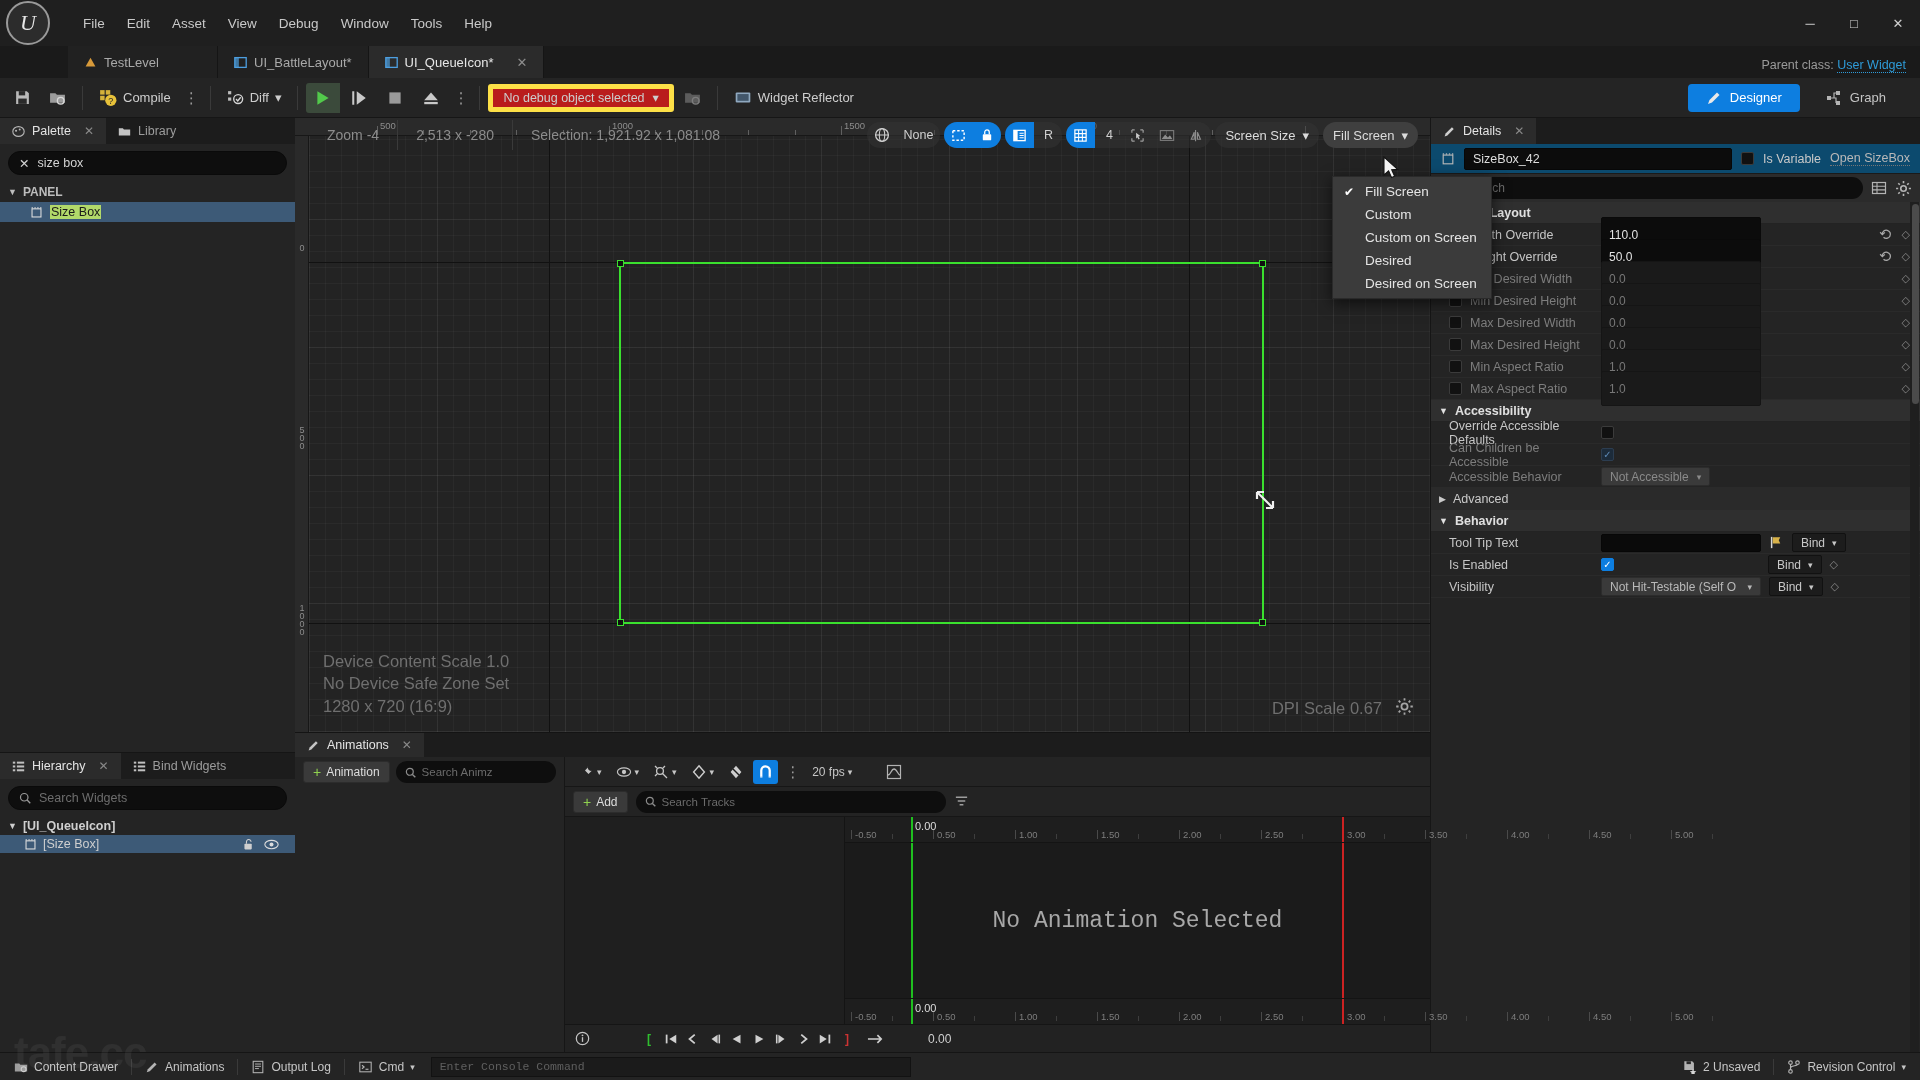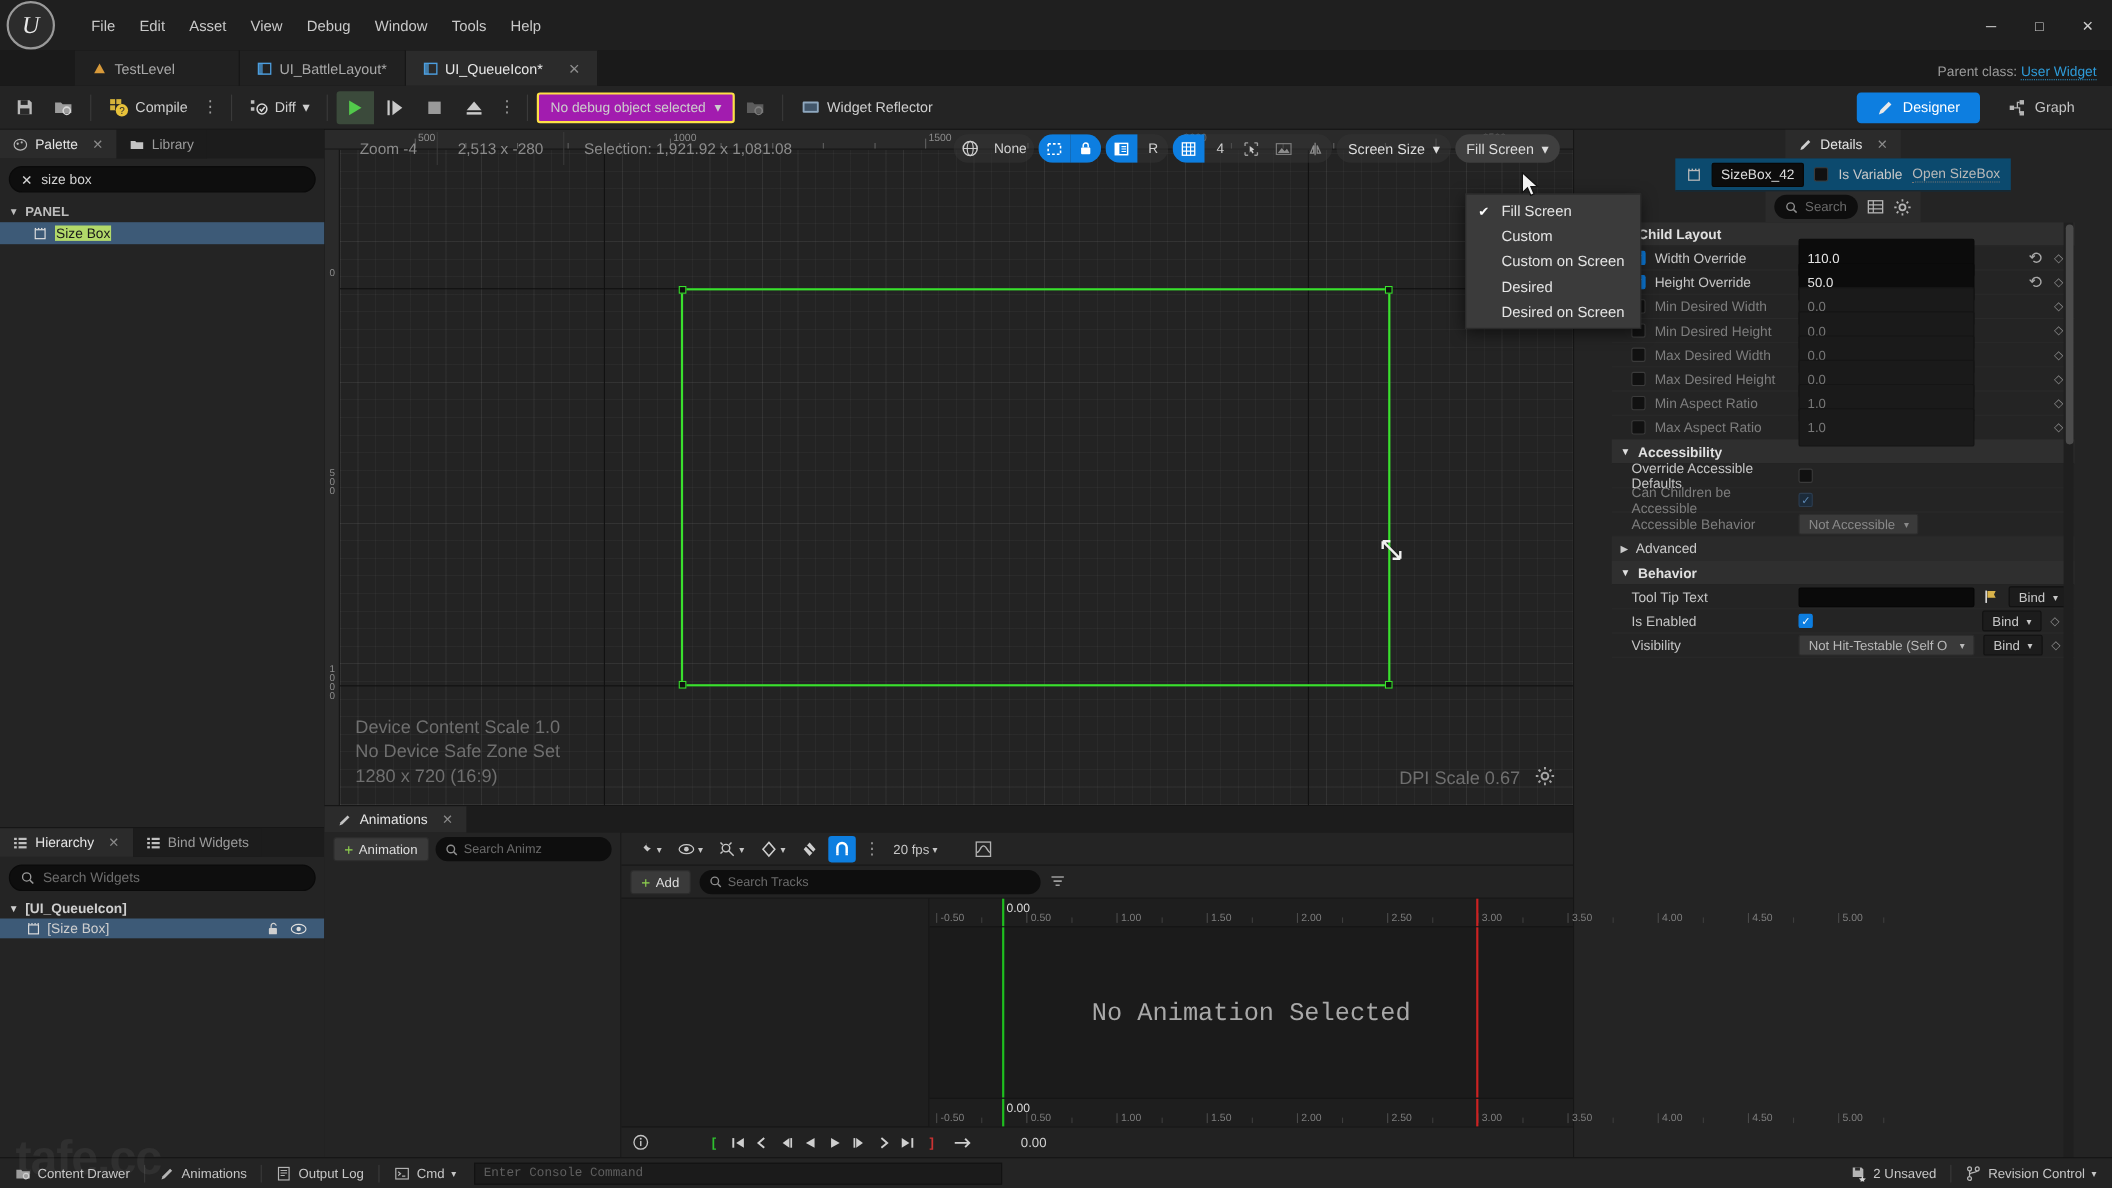--- a/index.html
+++ b/index.html
@@ -53,21 +53,21 @@
     height: 40px; background: #242424; display: flex; align-items: center;
     padding: 0 6px; gap: 2px; border-bottom: 1px solid #161616; flex: none;
   }
   .tb-btn {
     height: 30px; display: flex; align-items: center; gap: 6px; padding: 0 8px;
     font-size: 13px; color: #cecece; border-radius: 3px;
   }
   .tb-sep { width: 1px; height: 24px; background: #3a3a3a; margin: 0 6px; }
   .tb-dots { font-size: 15px; color: #9a9a9a; letter-spacing: 0; padding: 0 3px; line-height: 1; }
   .debugsel {
-    height: 28px; background: #a21caf; border: 2px solid #fde047; border-radius: 3px;
+    height: 28px; background: #b91c1c; border: 5px solid #fde047; border-radius: 3px;
     display: flex; align-items: center; gap: 8px; padding: 0 10px; font-size: 12.5px; color: #cdcdcd;
   }
   .tb-right { margin-left: auto; display: flex; align-items: center; gap: 8px; padding-right: 10px; }
   .mode-btn {
     height: 28px; padding: 0 18px; display: flex; align-items: center; gap: 8px;
     font-size: 13px; border-radius: 4px; color: #c4c4c4;
   }
   .mode-btn.on { background: #0d7ee0; color: #fff; }
 
   
@@ -209,21 +209,21 @@
   .playhead { position: absolute; top: 0; bottom: 0; width: 2px; background: #1fbf1f; }
   .playhead-lbl { position: absolute; top: 3px; font-size: 11px; color: #ddd; }
   .endmark { position: absolute; top: 0; bottom: 0; width: 2px; background: #cc2222; }
   .transport {
     height: 28px; display: flex; align-items: center; gap: 0; padding: 0 10px;
     background: #222; border-top: 1px solid #151515; flex: none;
   }
   .tpb { width: 22px; height: 22px; display: flex; align-items: center; justify-content: center; color: #cfcfcf; font-size: 12px; }
 
   
-  .rightcol { width: 490px; background: #242424; display: flex; flex-direction: column; flex: none; border-left: 1px solid #161616; align-items: center; }
+  .rightcol { width: 490px; background: #242424; display: flex; flex-direction: column; flex: none; border-left: 1px solid #161616; }
   .det-head {
     height: 30px; display: flex; align-items: center; gap: 9px; padding: 0 10px;
     background: #0c4a6e; border-bottom: 1px solid #1a1a1a;
   }
   .det-name {
     flex: 1; height: 22px; background: #0c0c0c; border: 1px solid #070707; border-radius: 2px;
     display: flex; align-items: center; padding: 0 8px; font-size: 12.5px; color: #ddd;
   }
   .cb { width: 13px; height: 13px; background: #111; border: 1px solid #3b3b3b; border-radius: 2px; flex: none; }
   .cb.on { background: #0d7ee0; border-color: #0d7ee0; display: flex; align-items: center; justify-content: center; color: #fff; font-size: 10px; }

